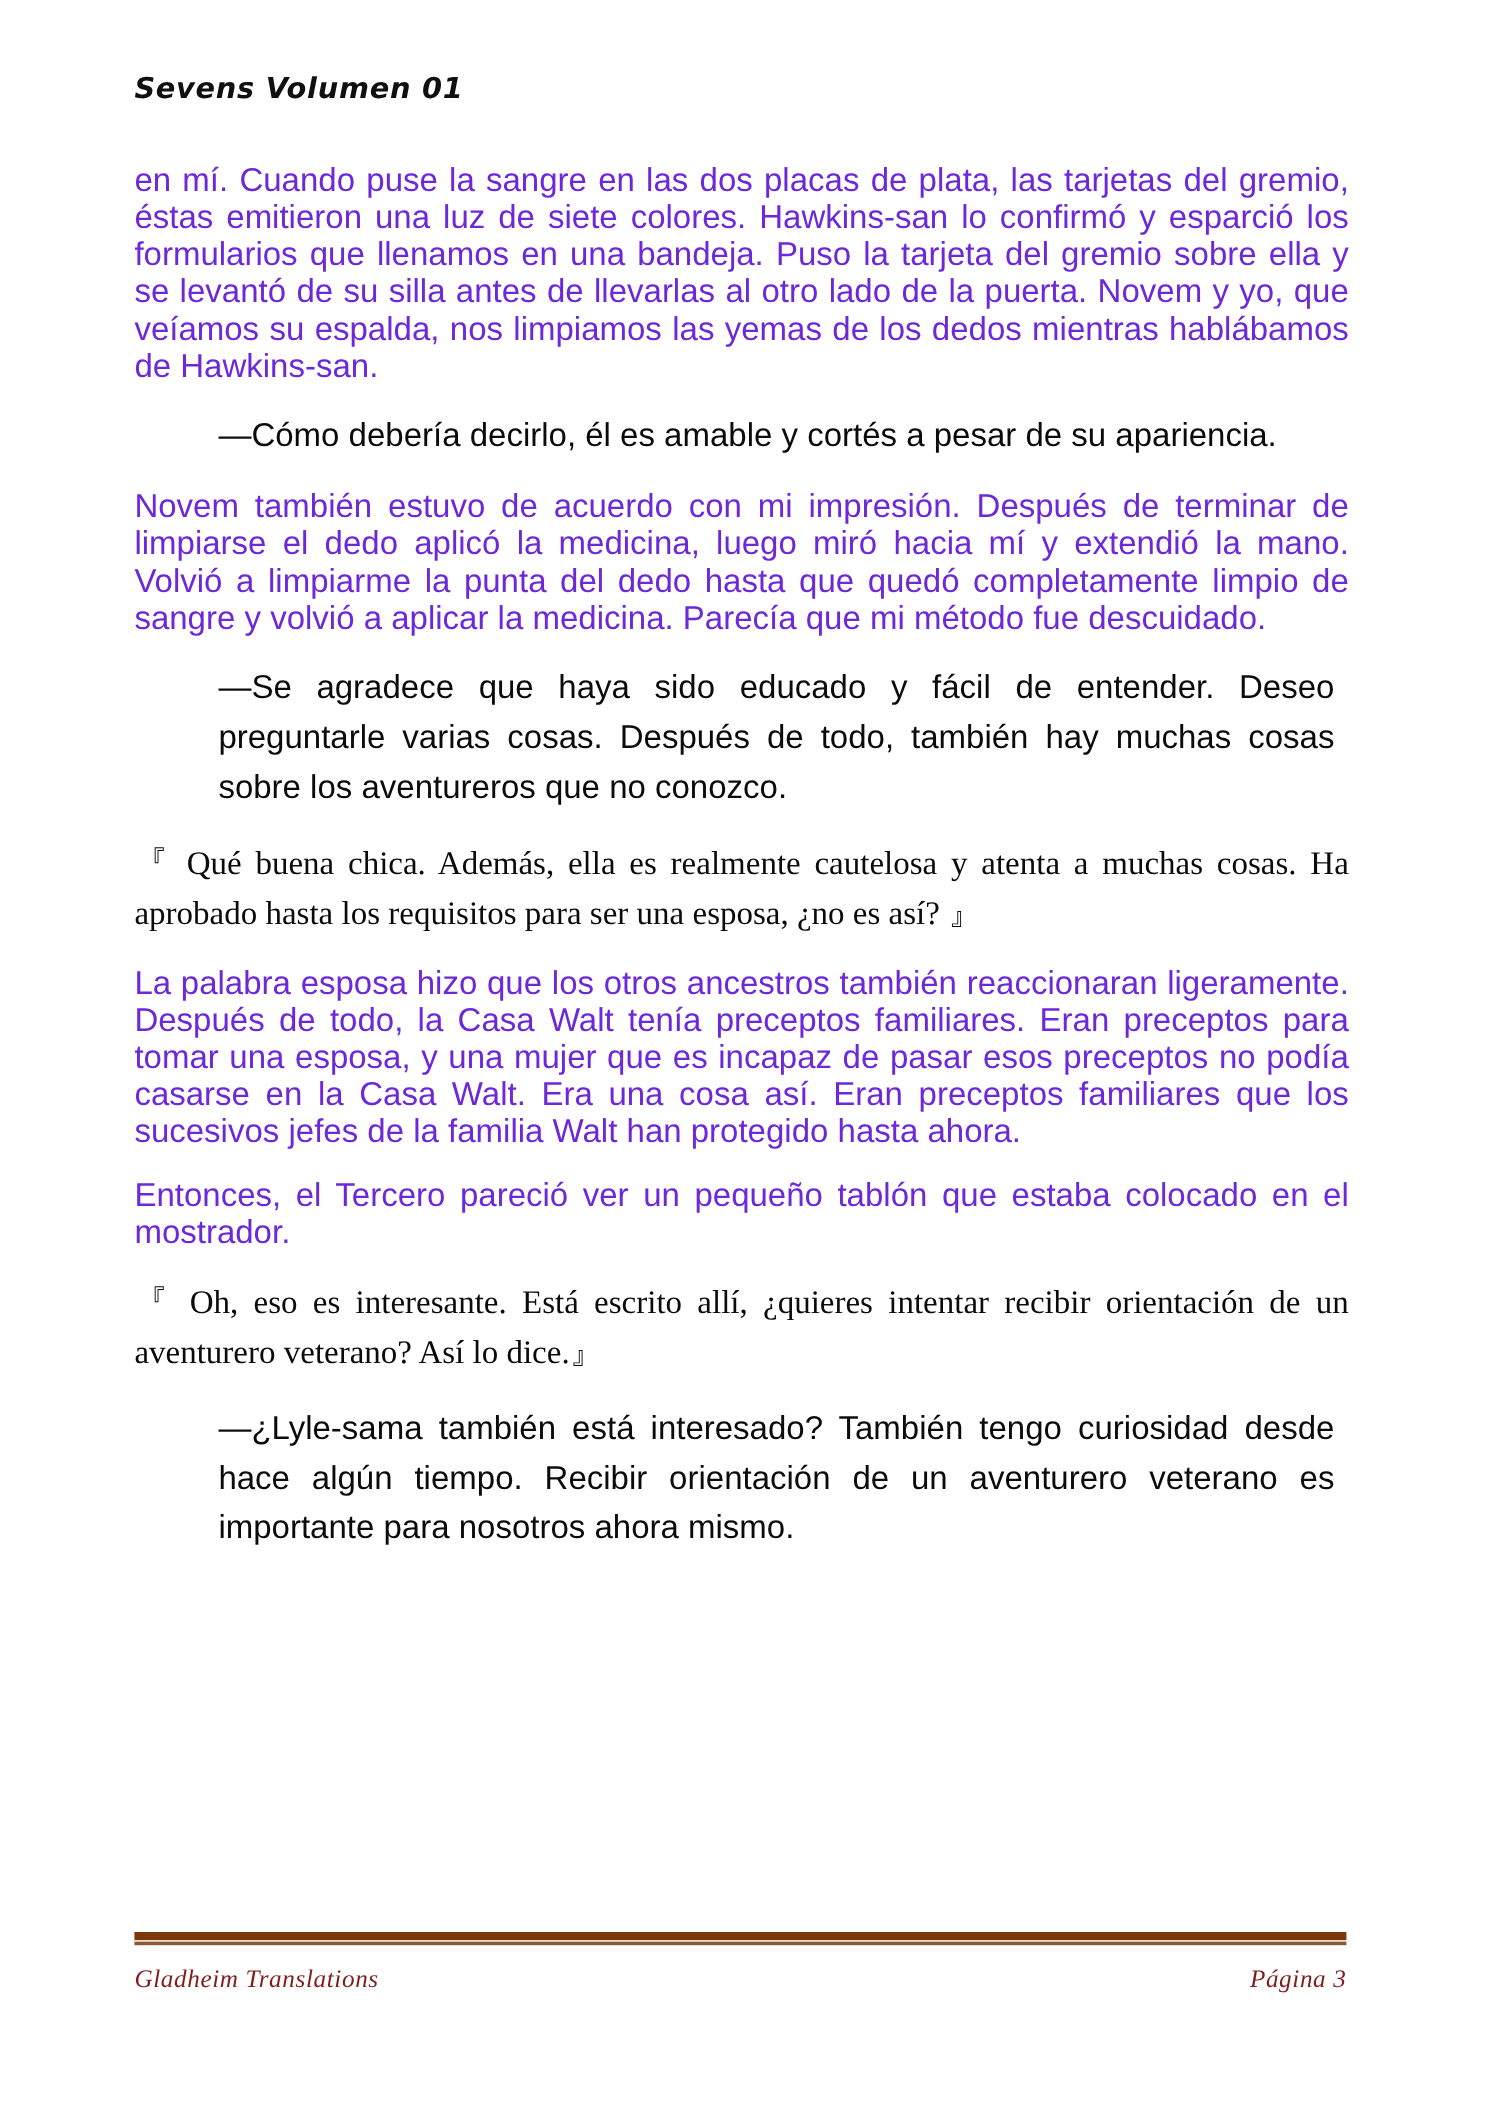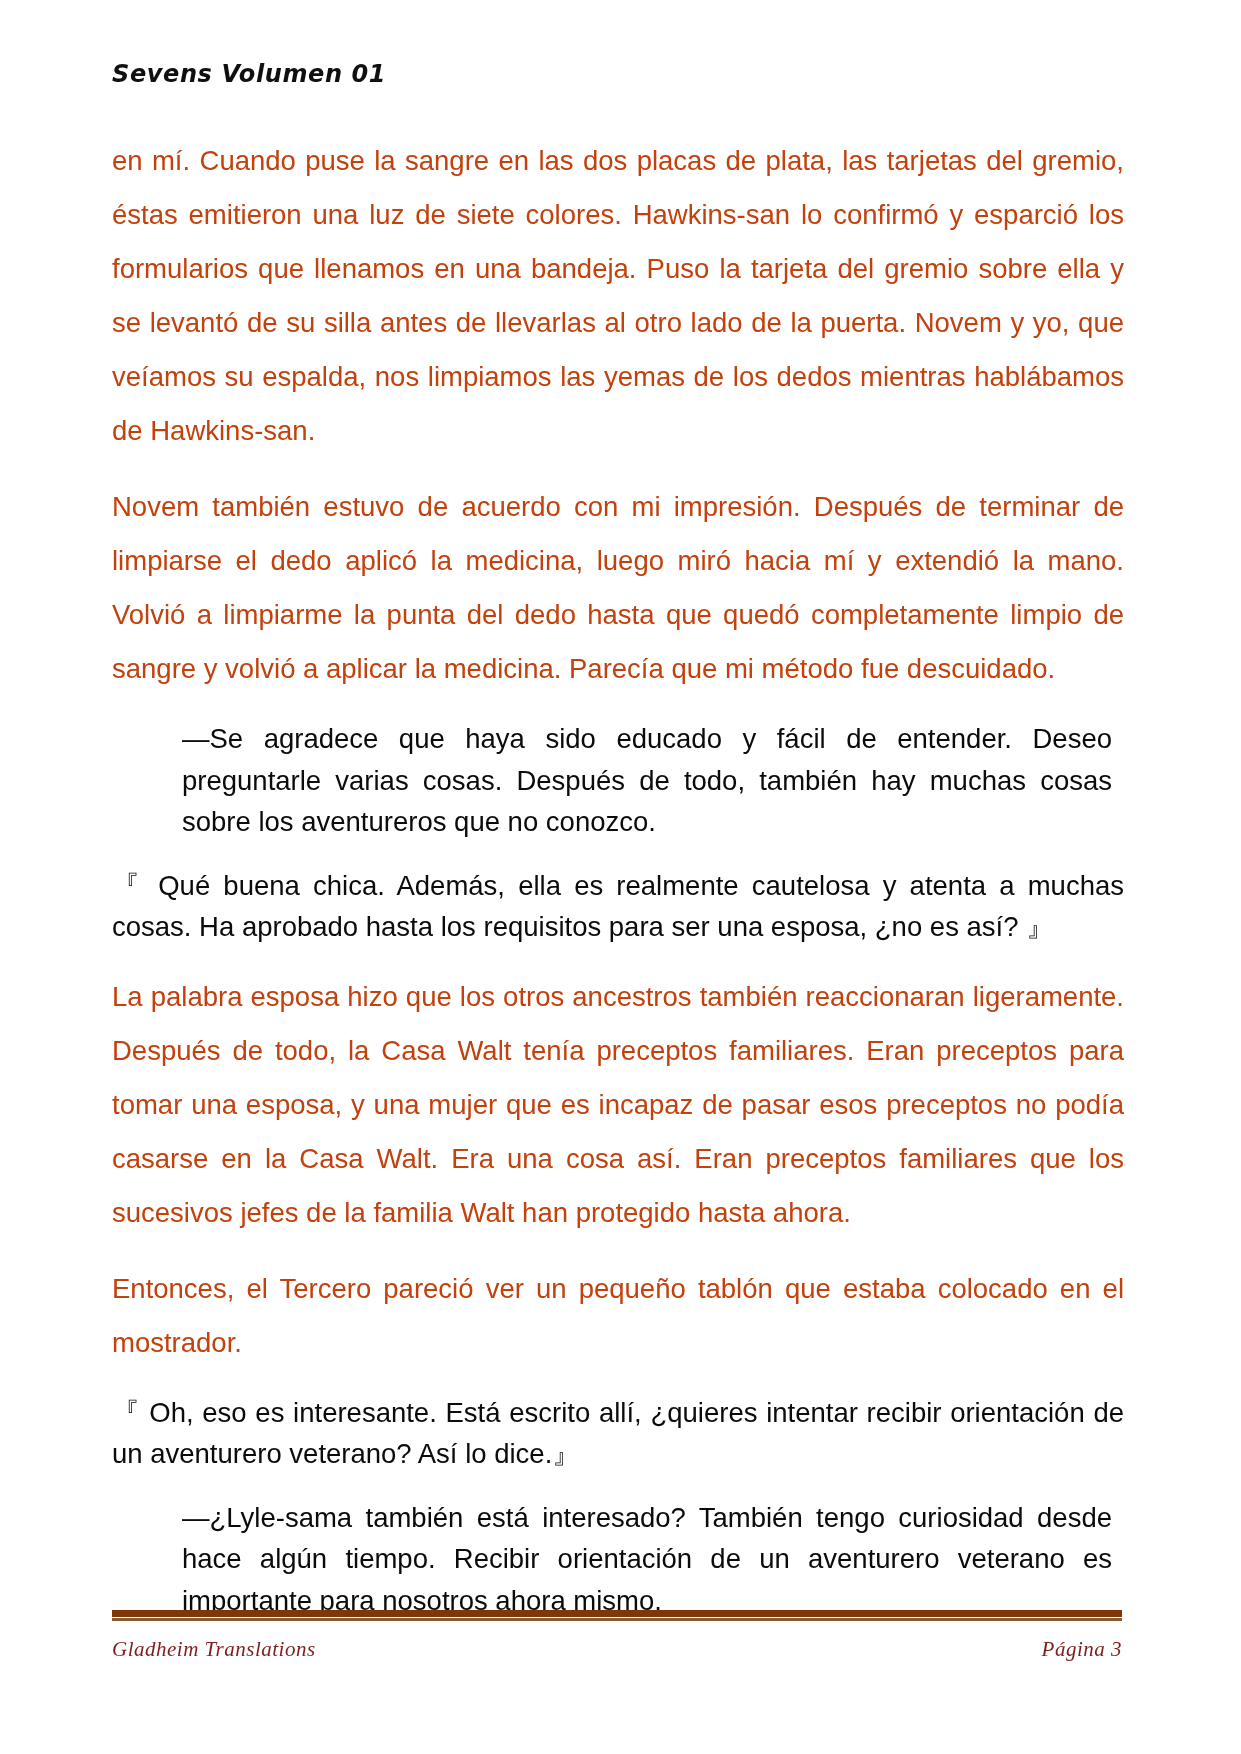--- a/index.html
+++ b/index.html
@@ -42,22 +42,22 @@
     position: absolute;
     left: 112px;
     top: 134px;
     width: 1012px;
   }
 
   p.para {
     margin: 0 0 22px 0;
     font-family: "Liberation Sans", sans-serif;
     font-size: 27.5px;
-    line-height: 54px;
-    color: #c2410c;
+    line-height: 31px;
+    color: #6d28d9;
     text-align: justify;
     text-justify: inter-word;
     hyphens: none;
     word-spacing: 0;
   }
 
   
   p.para:last-child {
     margin-bottom: 0;
   }
@@ -76,21 +76,21 @@
   }
 
   
   p.dialogue.single {
     text-align: left;
   }
 
   
   p.quote {
     margin: 0 0 22px 0;
-    font-family: Liberation Sans, sans-serif;
+    font-family: Liberation Serif, serif;
     font-size: 27.5px;
     line-height: 41.5px;
     color: #0b0b0b;
     text-align: justify;
     text-justify: inter-word;
   }
 
   
   .page-footer {
     position: absolute;
@@ -153,20 +153,21 @@
 <body>
 
 <div class="page">
 
   <div class="page-header">
     <div class="header-title">Sevens Volumen 01</div>
   </div>
 
   <div class="content">
       <p class="para">en mí. Cuando puse la sangre en las dos placas de plata, las tarjetas del gremio, éstas emitieron una luz de siete colores. Hawkins-san lo confirmó y esparció los formularios que llenamos en una bandeja. Puso la tarjeta del gremio sobre ella y se levantó de su silla antes de llevarlas al otro lado de la puerta. Novem y yo, que veíamos su espalda, nos limpiamos las yemas de los dedos mientras hablábamos de Hawkins-san.</p>
+      <p class="dialogue single">—Cómo debería decirlo, él es amable y cortés a pesar de su apariencia.</p>
       <p class="para">Novem también estuvo de acuerdo con mi impresión. Después de terminar de limpiarse el dedo aplicó la medicina, luego miró hacia mí y extendió la mano. Volvió a limpiarme la punta del dedo hasta que quedó completamente limpio de sangre y volvió a aplicar la medicina. Parecía que mi método fue descuidado.</p>
       <p class="dialogue">—Se agradece que haya sido educado y fácil de entender. Deseo preguntarle varias cosas. Después de todo, también hay muchas cosas sobre los aventureros que no conozco.</p>
       <p class="quote">『 Qué buena chica. Además, ella es realmente cautelosa y atenta a muchas cosas. Ha aprobado hasta los requisitos para ser una esposa, ¿no es así? 』</p>
       <p class="para">La palabra esposa hizo que los otros ancestros también reaccionaran ligeramente. Después de todo, la Casa Walt tenía preceptos familiares. Eran preceptos para tomar una esposa, y una mujer que es incapaz de pasar esos preceptos no podía casarse en la Casa Walt. Era una cosa así. Eran preceptos familiares que los sucesivos jefes de la familia Walt han protegido hasta ahora.</p>
       <p class="para">Entonces, el Tercero pareció ver un pequeño tablón que estaba colocado en el mostrador.</p>
       <p class="quote">『   Oh, eso es interesante. Está escrito allí, ¿quieres intentar recibir orientación de un aventurero veterano? Así lo dice.』</p>
       <p class="dialogue">—¿Lyle-sama también está interesado? También tengo curiosidad desde hace algún tiempo. Recibir orientación de un aventurero veterano es importante para nosotros ahora mismo.</p>
     </div>
 
   <div class="page-footer">

